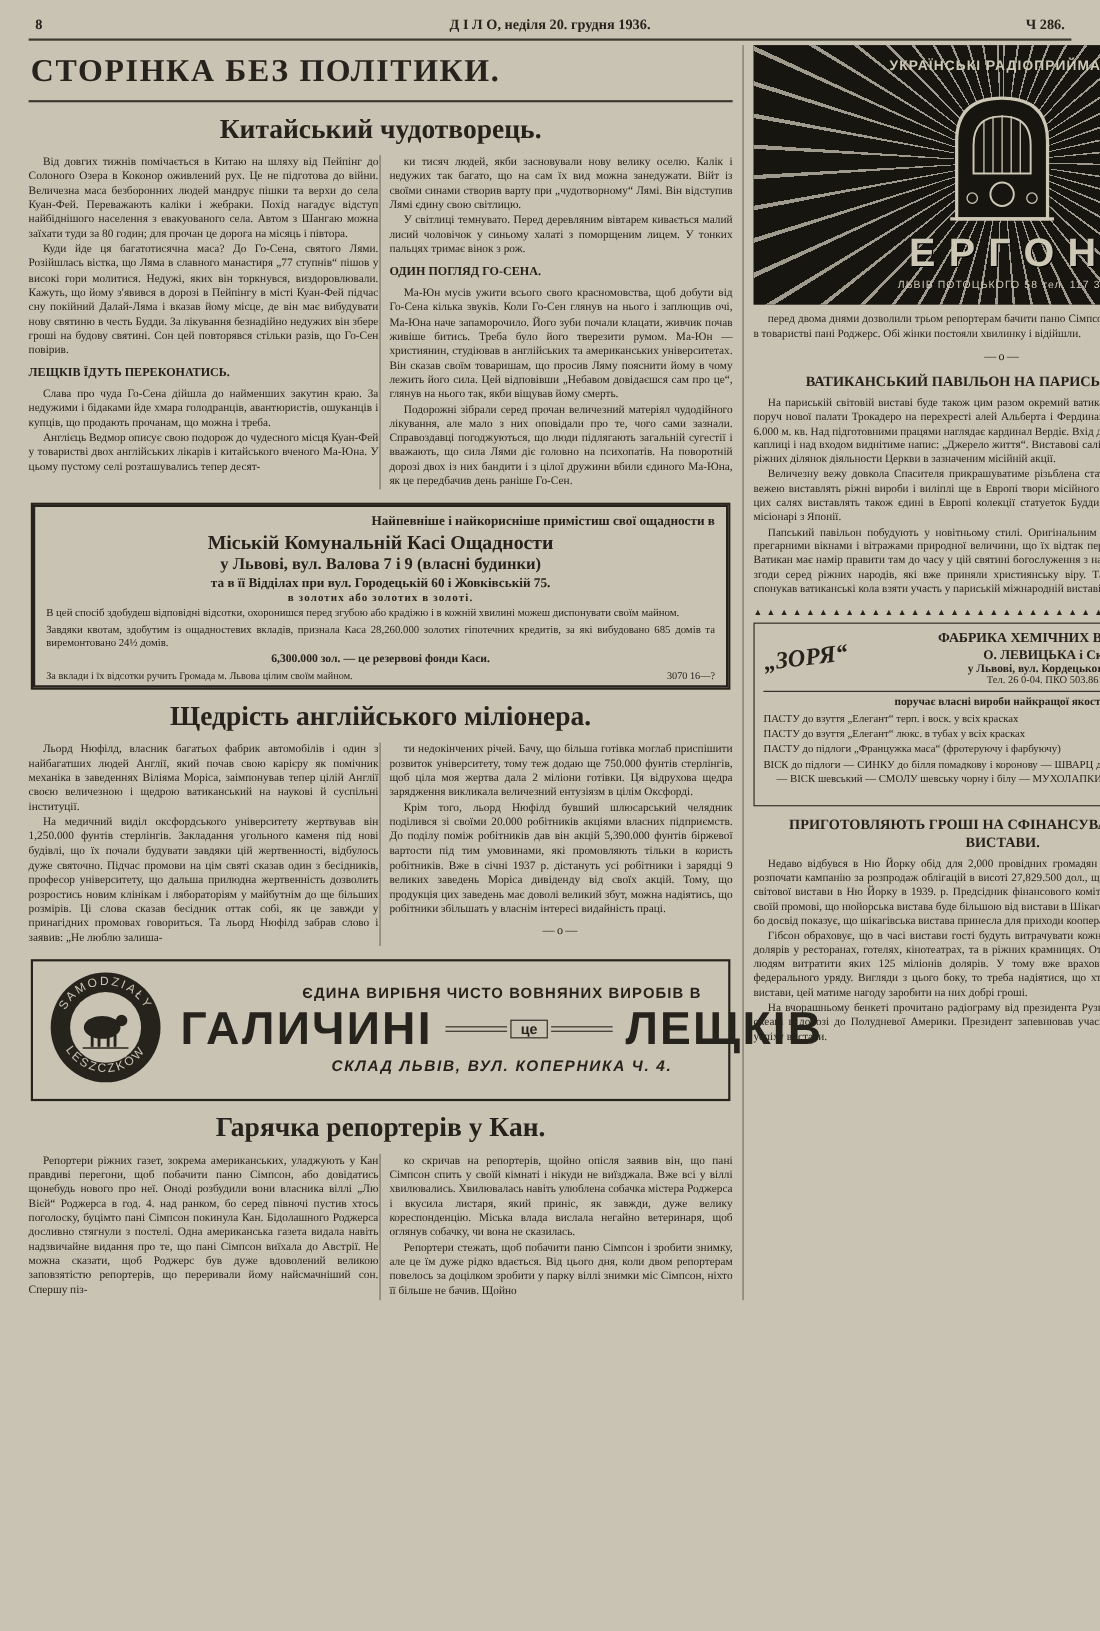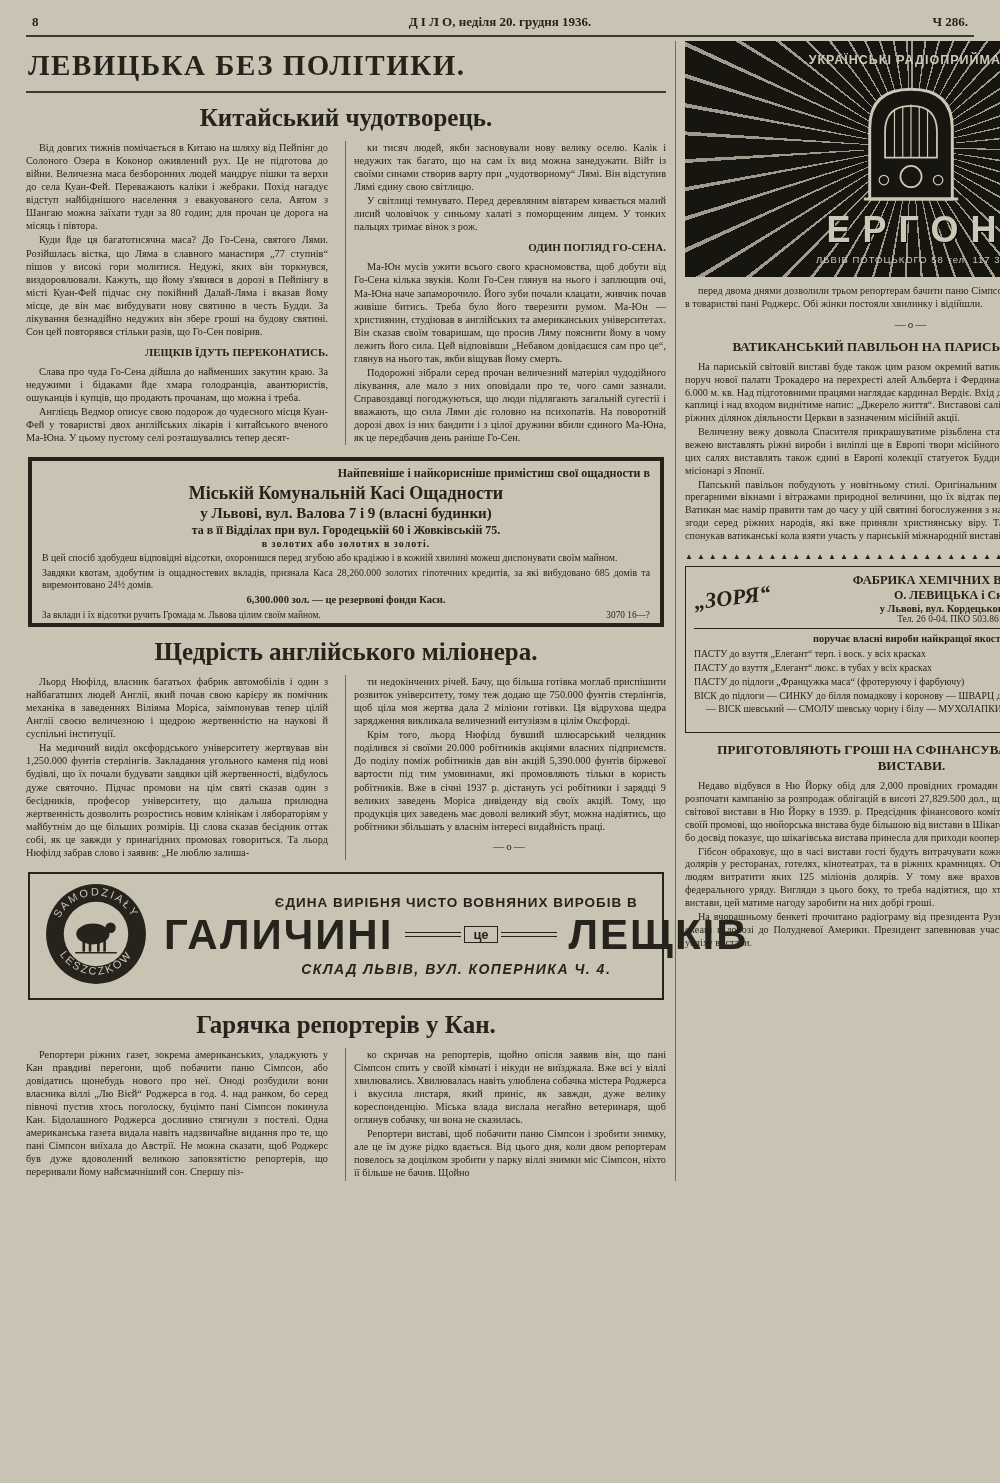--- a/index.html
+++ b/index.html
@@ -13,24 +13,24 @@
 
   .content { display:flex; margin-top:4px; }
   .main { width:650px; padding-right:9px; border-right:1px solid #6f6a5d; }
   .sidebar { flex:1; padding-left:9px; }
 
   .section-hd { font-size:29px; font-weight:bold; letter-spacing:1.5px; padding:8px 2px 9px; border-bottom:2px solid #3c3930; }
 
   .art-title { text-align:center; font-size:25px; font-weight:bold; margin:11px 0 9px; }
   .cols { display:flex; }
   .col { width:50%; font-size:10.3px; line-height:1.27; text-align:justify; }
-  .col.first { padding-right:17px; border-right:1px solid #6f6a5d; }
+  .col.first { padding-right:1px; border-right:1px solid #6f6a5d; }
   .col.second { padding-left:8px; }
   .col p, .sidebar p { text-indent:13px; margin-bottom:1px; }
-  .subhd { text-align:right; font-size:11px; font-weight:bold; margin:8px 0 5px; }
+  .subhd { text-align:left; font-size:11px; font-weight:bold; margin:8px 0 5px; }
   .odivider { text-align:center; font-size:11px; letter-spacing:2px; margin:7px 0 3px; }
 
   
   .bank-ad { border:2.5px solid #26231c; box-shadow:0 0 0 1px #c9c3b3, 0 0 0 2px #26231c inset; margin:12px 2px 2px; padding:7px 12px 5px; }
   .bank-tag { text-align:right; font-weight:bold; font-size:12px; }
   .bank-title { text-align:center; font-size:18px; font-weight:bold; margin:2px 0 1px; }
   .bank-l1 { text-align:center; font-weight:bold; font-size:15px; }
   .bank-l2 { text-align:center; font-weight:bold; font-size:12px; margin-top:1px; }
   .bank-l3 { text-align:center; font-weight:bold; font-size:10px; letter-spacing:1px; }
   .bank-b { font-size:9.8px; line-height:1.22; text-align:justify; margin-top:3px; }
@@ -82,21 +82,21 @@
   <header class="masthead">
     <span class="mh-side">8</span>
     <span>Д І Л О, неділя 20. грудня 1936.</span>
     <span class="mh-side mh-right">Ч 286.</span>
   </header>
 
   <div class="content">
 
     <main class="main">
 
-      <h1 class="section-hd">ЛЕВИЦЬКА БЕЗ ПОЛІТИКИ.</h1>
+      <h1 class="section-hd">СТОРІНКА БЕЗ ПОЛІТИКИ.</h1>
 
       <section>
         <h2 class="art-title">Китайський чудотворець.</h2>
         <div class="cols">
           <div class="col first">
             <p>Від довгих тижнів помічається в Китаю на шляху від Пейпінг до Солоного Озера в Коконор оживлений рух. Це не підготова до війни. Величезна маса безборонних людей мандрує пішки та верхи до села Куан-Фей. Переважають каліки і жебраки. Похід нагадує відступ найбіднішого населення з евакуованого села. Автом з Шангаю можна заїхати туди за 80 годин; для прочан це дорога на місяць і півтора.</p>
             <p>Куди йде ця багатотисячна маса? До Го-Сена, святого Лями. Розійшлась вістка, що Ляма в славного манастиря „77 ступнів“ пішов у високі гори молитися. Недужі, яких він торкнувся, виздоровлювали. Кажуть, що йому з'явився в дорозі в Пейпінгу в місті Куан-Фей підчас сну покійний Далай-Ляма і вказав йому місце, де він має вибудувати нову святиню в честь Будди. За лікування безнадійно недужих він збере гроші на будову святині. Сон цей повторявся стільки разів, що Го-Сен повірив.</p>
             <h4 class="subhd">ЛЕЩКІВ ЇДУТЬ ПЕРЕКОНАТИСЬ.</h4>
             <p>Слава про чуда Го-Сена дійшла до найменших закутин краю. За недужими і бідаками йде хмара голодранців, авантюристів, ошуканців і купців, що продають прочанам, що можна і треба.</p>
             <p>Англієць Ведмор описує свою подорож до чудесного місця Куан-Фей у товаристві двох англійських лікарів і китайського вченого Ма-Юна. У цьому пустому селі розташувались тепер десят-</p>
@@ -123,21 +123,21 @@
         <div class="bank-foot">
           <span>За вклади і їх відсотки ручить Громада м. Львова цілим своїм майном.</span>
           <span>3070 16—?</span>
         </div>
       </aside>
 
       <section>
         <h2 class="art-title">Щедрість англійського міліонера.</h2>
         <div class="cols">
           <div class="col first">
-            <p>Льорд Нюфілд, власник багатьох фабрик автомобілів і один з найбагатших людей Англії, який почав свою карієру як помічник механіка в заведеннях Віліяма Моріса, заімпонував тепер цілій Англії своєю величезною і щедрою жертвенністю на наукові й суспільні інституції.</p>
+            <p>Льорд Нюфілд, власник багатьох фабрик автомобілів і один з найбагатших людей Англії, який почав свою карієру як помічник механіка в заведеннях Віліяма Моріса, заімпонував тепер цілій Англії своєю величезною і щедрою ватиканський на наукові й суспільні інституції.</p>
             <p>На медичний виділ оксфордського університету жертвував він 1,250.000 фунтів стерлінгів. Закладання угольного каменя під нові будівлі, що їх почали будувати завдяки цій жертвенності, відбулось дуже святочно. Підчас промови на цім святі сказав один з бесідників, професор університету, що дальша прилюдна жертвенність дозволить розростись новим клінікам і лябораторіям у майбутнім до ще більших розмірів. Ці слова сказав бесідник оттак собі, як це завжди у принагідних промовах говориться. Та льорд Нюфілд забрав слово і заявив: „Не люблю залиша-</p>
           </div>
           <div class="col second">
             <p>ти недокінчених річей. Бачу, що більша готівка моглаб приспішити розвиток університету, тому теж додаю ще 750.000 фунтів стерлінгів, щоб ціла моя жертва дала 2 міліони готівки. Ця відрухова щедра зарядження викликала величезний ентузіязм в цілім Оксфорді.</p>
             <p>Крім того, льорд Нюфілд бувший шлюсарський челядник поділився зі своїми 20.000 робітників акціями власних підприємств. До поділу поміж робітників дав він акцій 5,390.000 фунтів біржевої вартости під тим умовинами, які промовляють тільки в користь робітників. Вже в січні 1937 р. дістануть усі робітники і зарядці 9 великих заведень Моріса дивіденду від своїх акцій. Тому, що продукція цих заведень має доволі великий збут, можна надіятись, що робітники збільшать у власнім інтересі видайність праці.</p>
             <div class="odivider">—о—</div>
           </div>
         </div>
       </section>
 
@@ -181,21 +181,21 @@
       </aside>
 
       <section>
         <h2 class="art-title">Гарячка репортерів у Кан.</h2>
         <div class="cols">
           <div class="col first">
             <p>Репортери ріжних газет, зокрема американських, уладжують у Кан правдиві перегони, щоб побачити паню Сімпсон, або довідатись щонебудь нового про неї. Оноді розбудили вони власника віллі „Лю Вієй“ Роджерса в год. 4. над ранком, бо серед півночі пустив хтось поголоску, буцімто пані Сімпсон покинула Кан. Бідолашного Роджерса досливно стягнули з постелі. Одна американська газета видала навіть надзвичайне видання про те, що пані Сімпсон виїхала до Австрії. Не можна сказати, щоб Роджерс був дуже вдоволений великою заповзятістю репортерів, що переривали йому найсмачніший сон. Спершу піз-</p>
           </div>
           <div class="col second">
             <p>ко скричав на репортерів, щойно опісля заявив він, що пані Сімпсон спить у своїй кімнаті і нікуди не виїзджала. Вже всі у віллі хвилювались. Хвилювалась навіть улюблена собачка містера Роджерса і вкусила листаря, який приніс, як завжди, дуже велику кореспонденцію. Міська влада вислала негайно ветеринаря, щоб оглянув собачку, чи вона не сказилась.</p>
-            <p>Репортери виставі, щоб побачити паню Сімпсон і зробити знимку, але це їм дуже рідко вдається. Від цього дня, коли двом репортерам повелось за доцілком зробити у парку віллі знимки міс Сімпсон, ніхто її більше не бачив. Щойно</p>
+            <p>Репортери стежать, щоб побачити паню Сімпсон і зробити знимку, але це їм дуже рідко вдається. Від цього дня, коли двом репортерам повелось за доцілком зробити у парку віллі знимки міс Сімпсон, ніхто її більше не бачив. Щойно</p>
           </div>
         </div>
       </section>
 
     </main>
 
     <aside class="sidebar">
 
       <div class="radio-ad">
         <div class="rays"></div>

